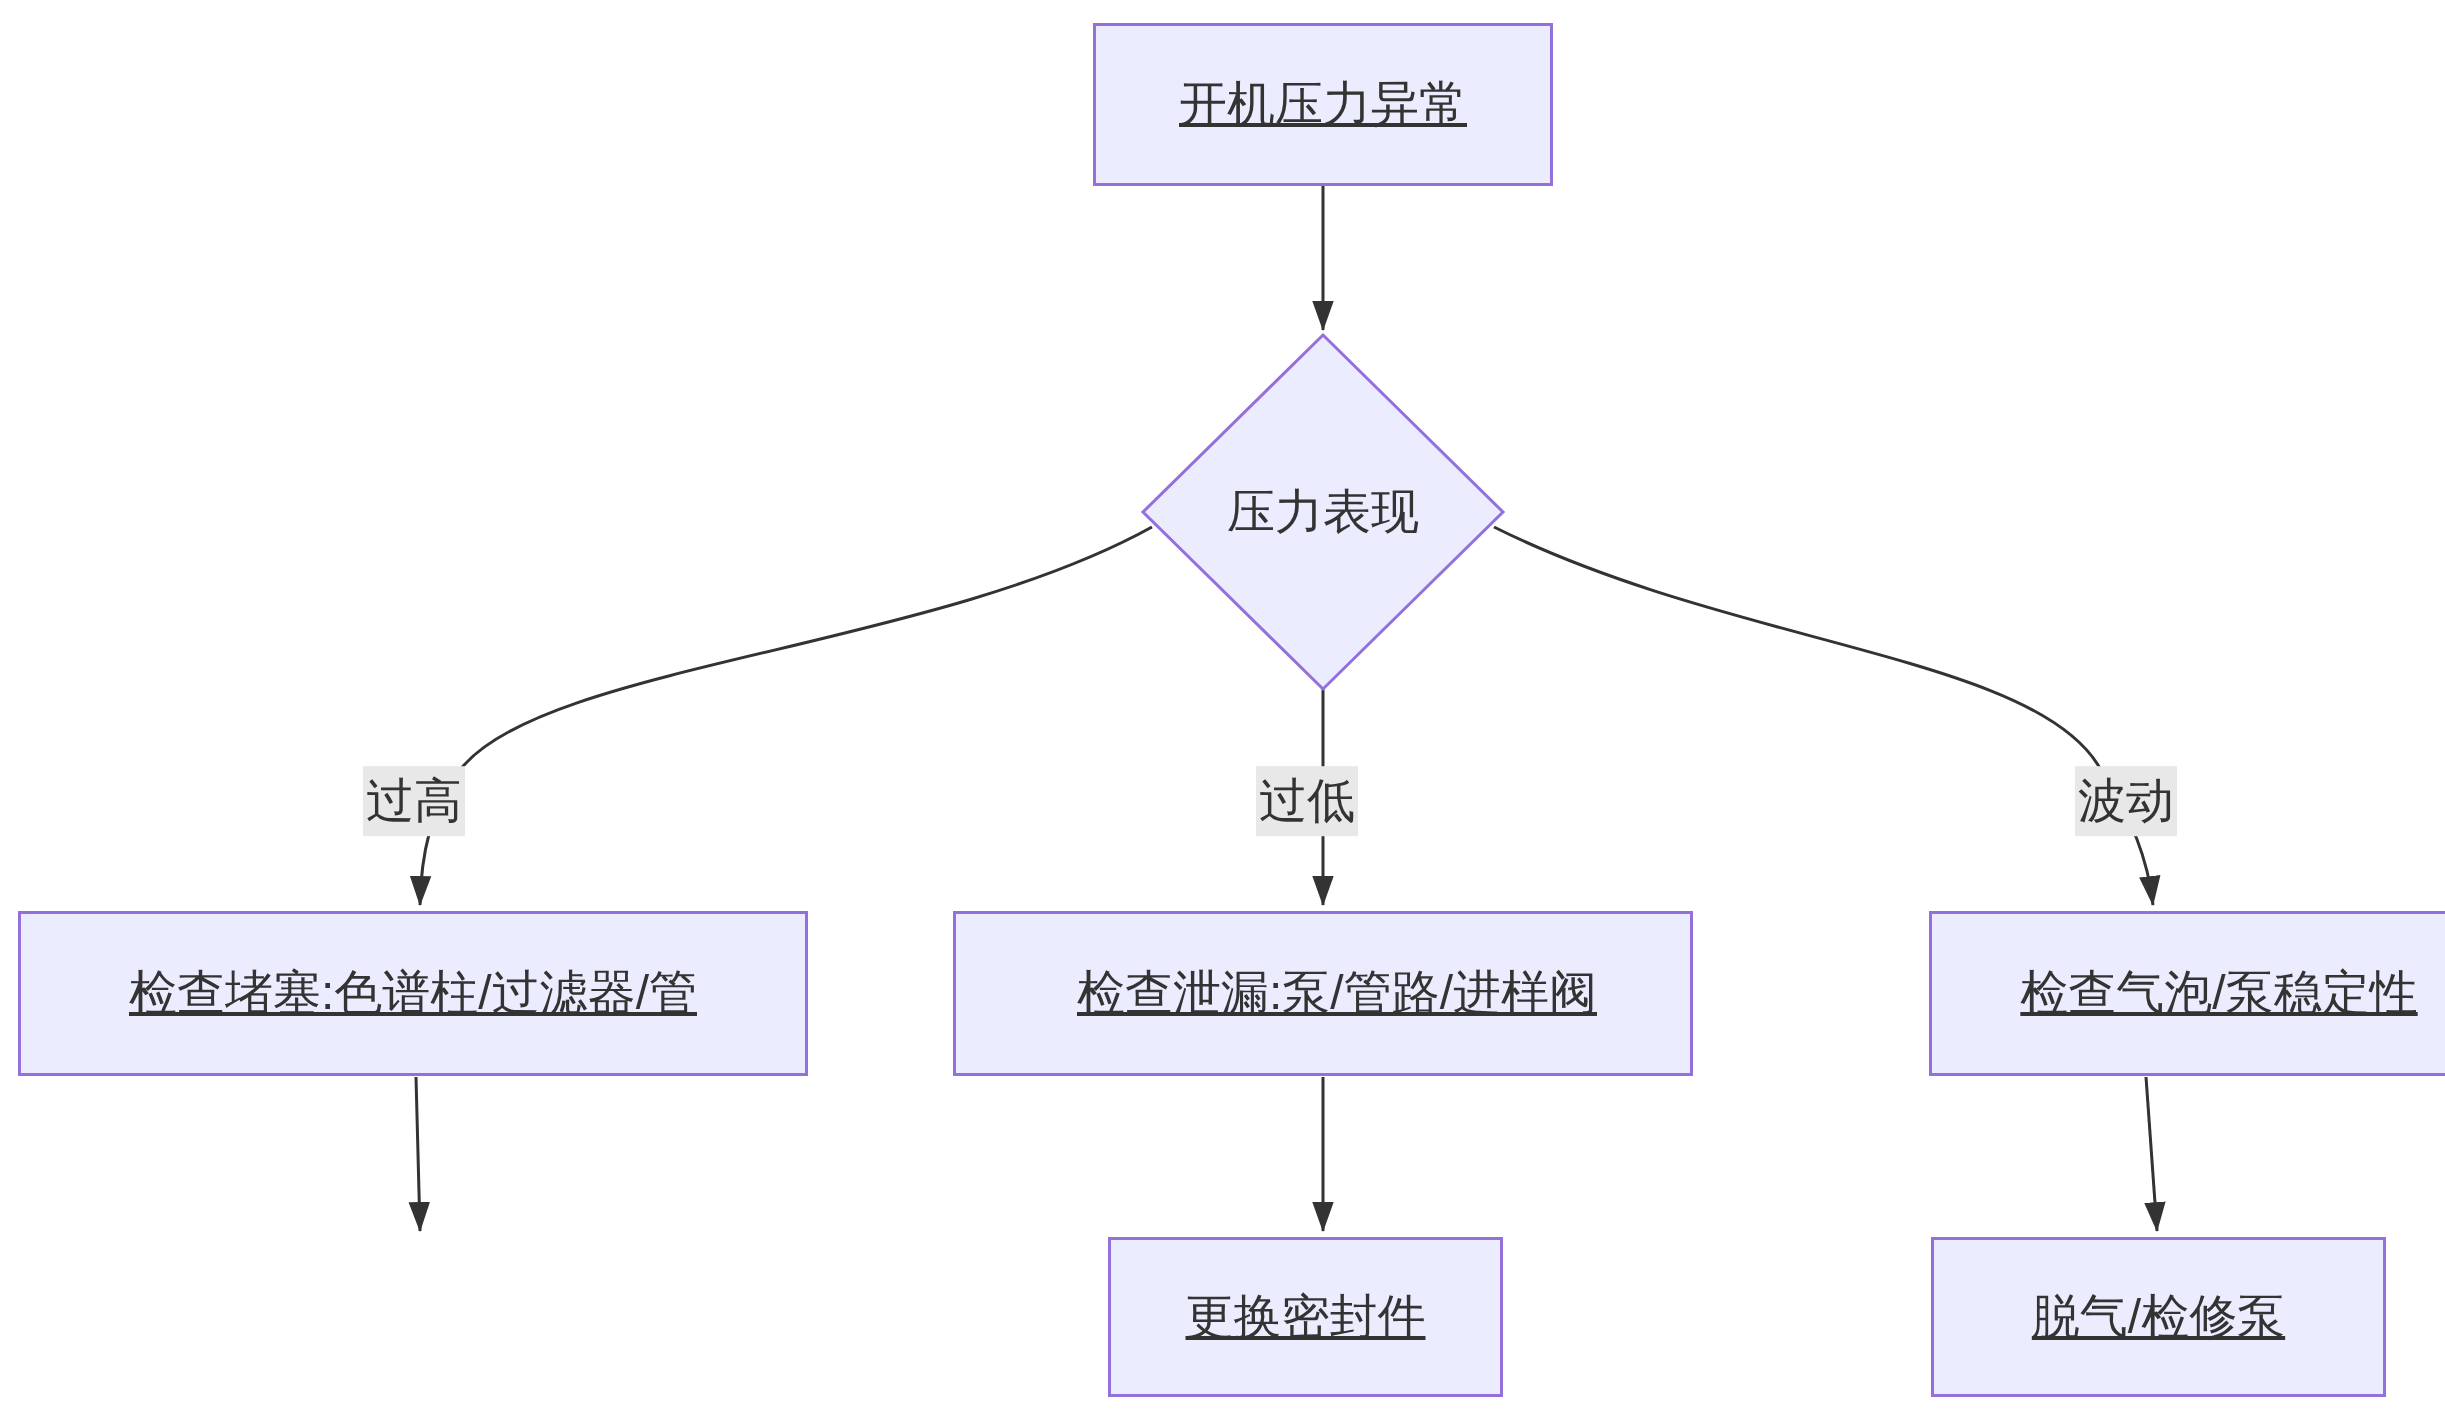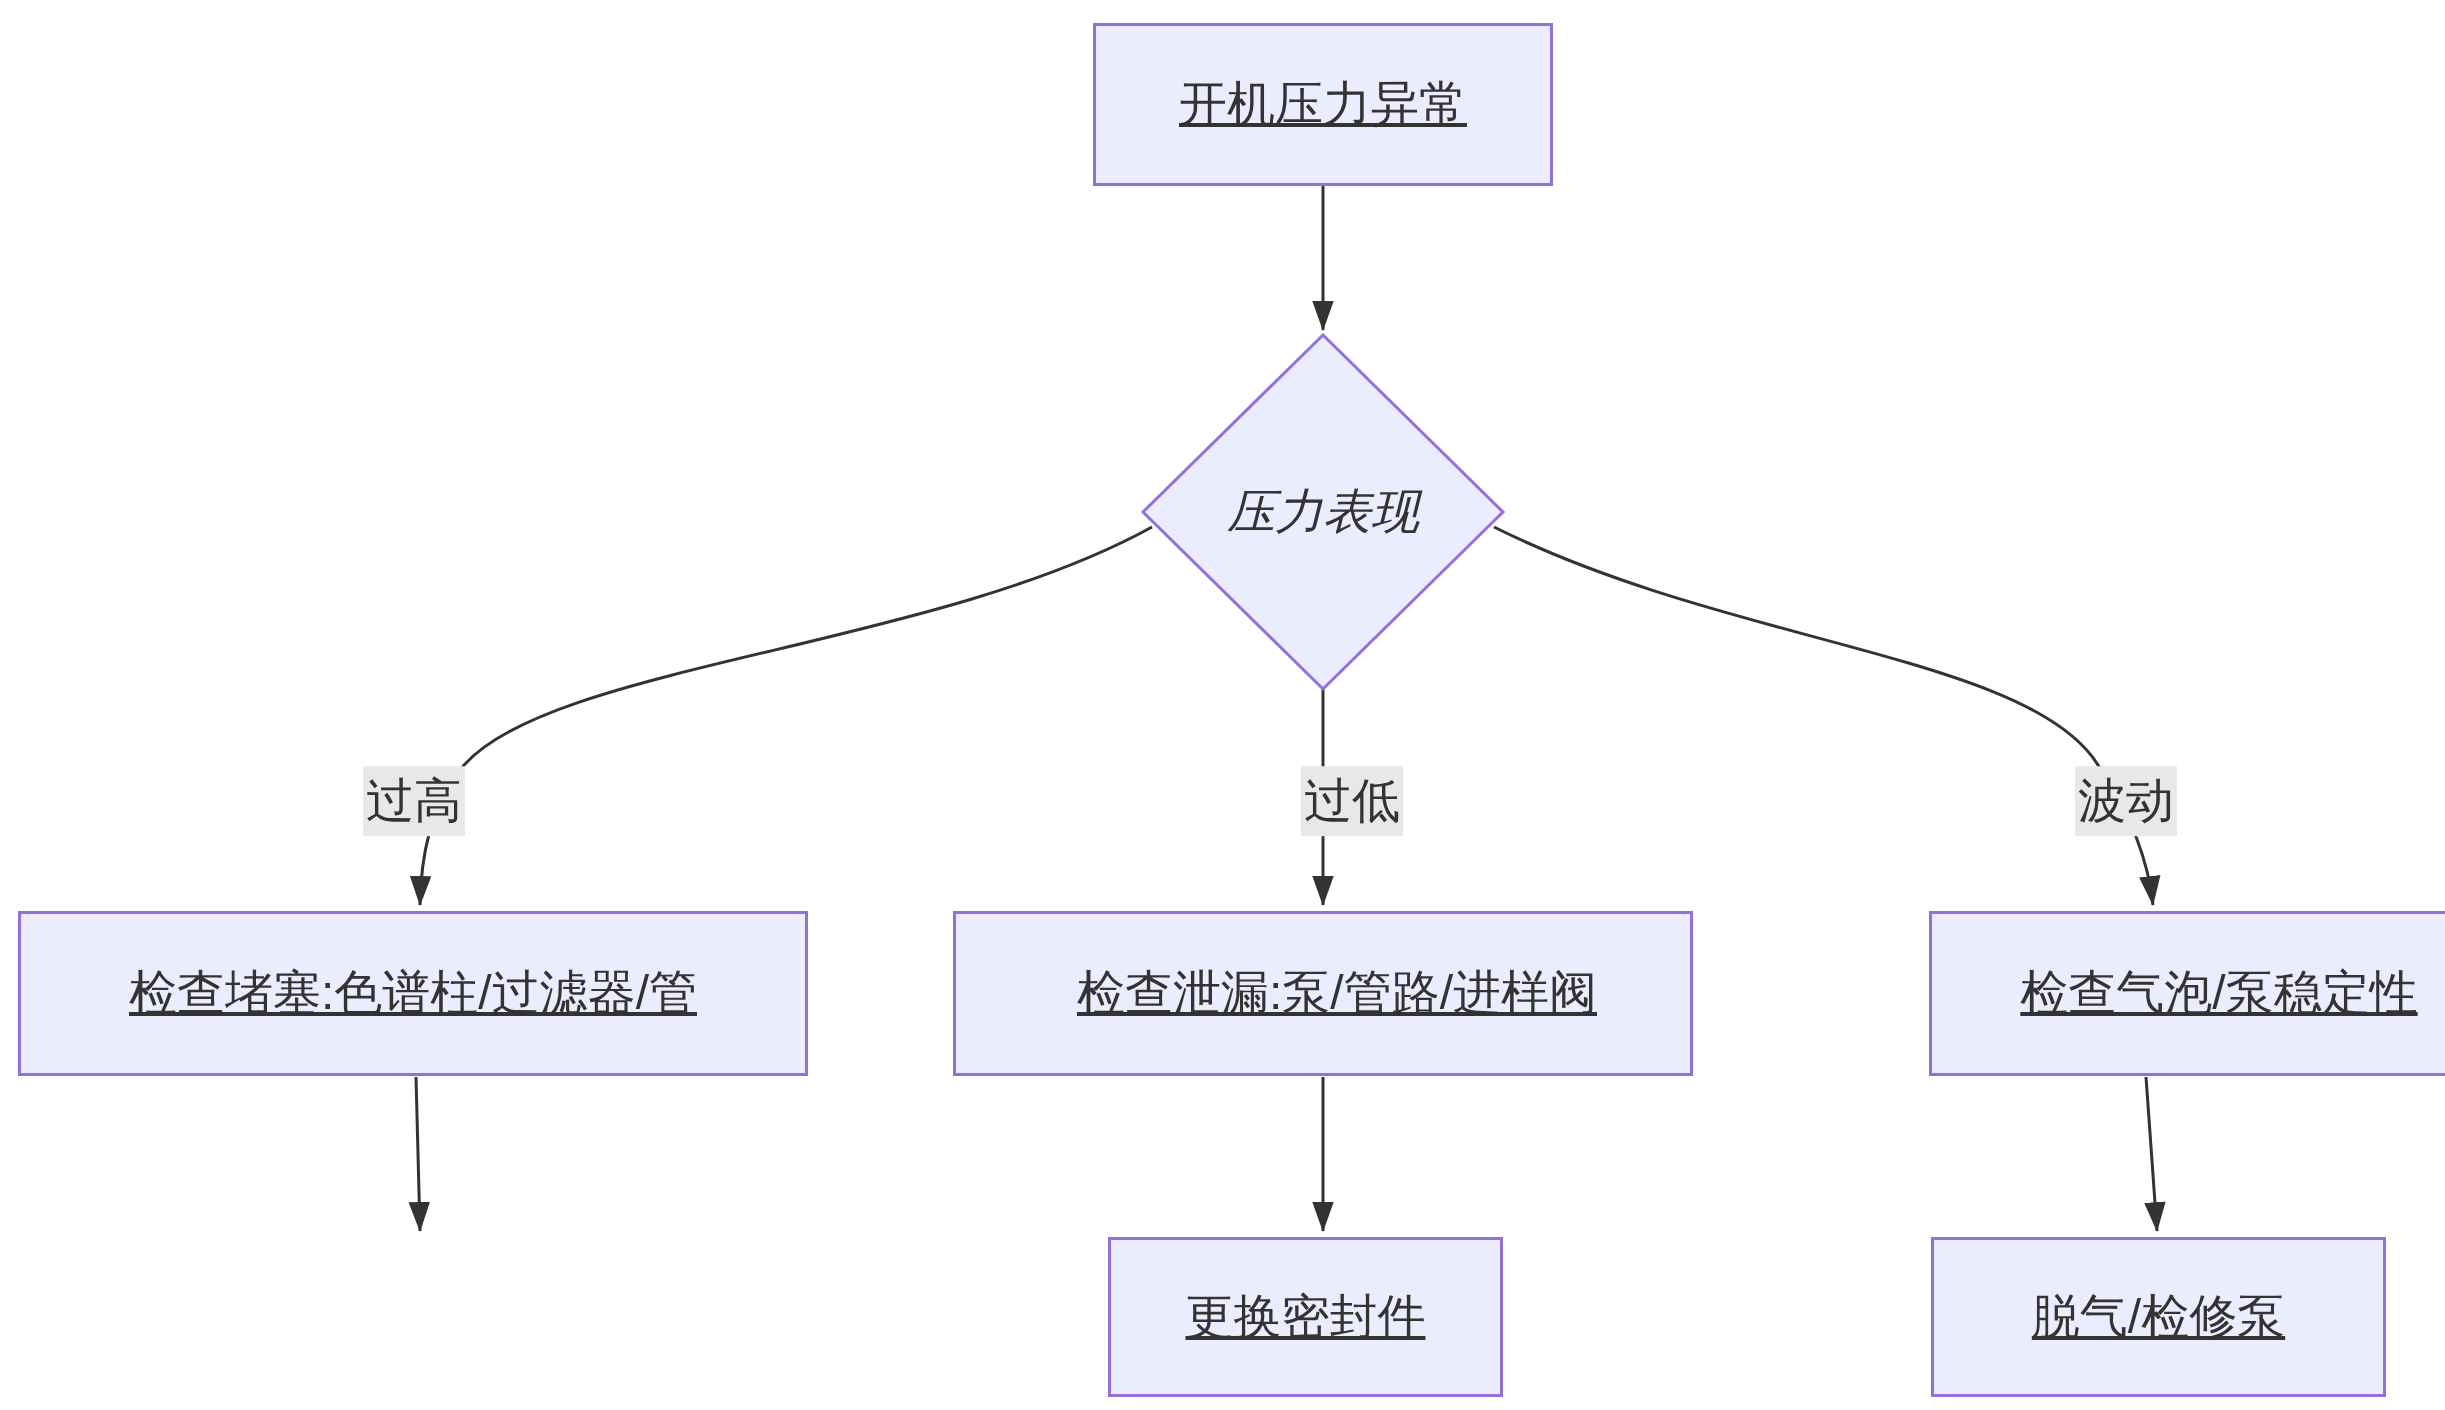--- a/index.html
+++ b/index.html
@@ -14,21 +14,21 @@
   .shape-diamond{fill:var(--node_fill,#ECECFF);stroke:var(--node_border,#9370DB);stroke-width:3px;}
   .node{
     position:absolute;box-sizing:border-box;
     display:flex;align-items:center;justify-content:center;
     background:var(--node_fill,#ECECFF);
     border:3px solid var(--node_border,#9370DB);
     font-size:48px;line-height:1.3;white-space:nowrap;overflow:hidden;text-decoration:underline;
   }
   .diamond-label{
     position:absolute;transform:translate(-50%,-50%);
-    font-size:48px;white-space:nowrap;font-style:italic;
+    font-size:48px;white-space:nowrap;
   }
   .edge-label{
     position:absolute;transform:translate(-50%,-50%);
     font-size:48px;line-height:1.45;padding:0 3px;
     background:var(--label_bg,#e8e8e8);white-space:nowrap;
   }
 </style>
 </head>
 <body>
 
@@ -62,21 +62,21 @@
     <span>开机压力异常</span>
   </div>
 
   <div class="diamond-label" style="left:1323px;top:512px;">
     <span>压力表现</span>
   </div>
 
   <div class="edge-label" style="left:414px;top:801px;">
     <span>过高</span>
   </div>
-  <div class="edge-label" style="left:1352px;top:801px;">
+  <div class="edge-label" style="left:1307px;top:801px;">
     <span>过低</span>
   </div>
   <div class="edge-label" style="left:2126px;top:801px;">
     <span>波动</span>
   </div>
 
   <div class="node" style="left:18px;top:911px;width:790px;height:165px;">
     <span>检查堵塞:色谱柱/过滤器/管</span>
   </div>
 

